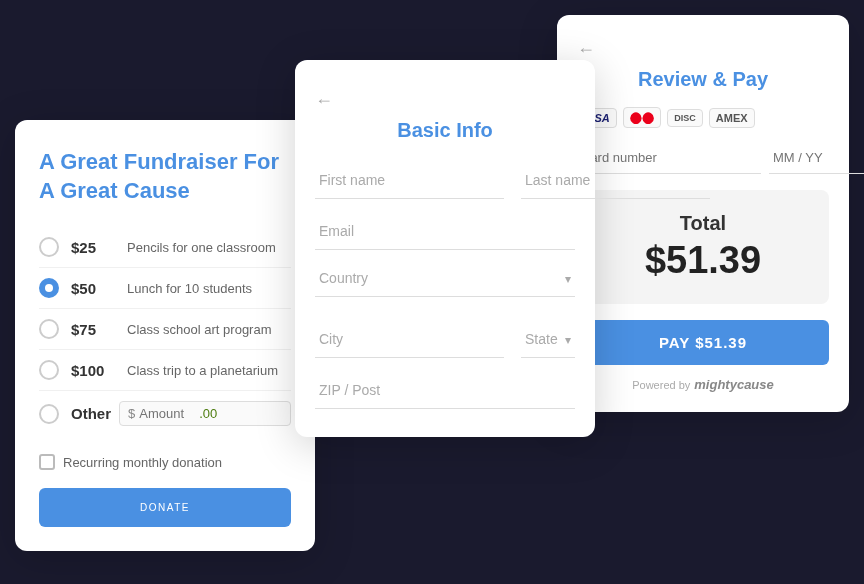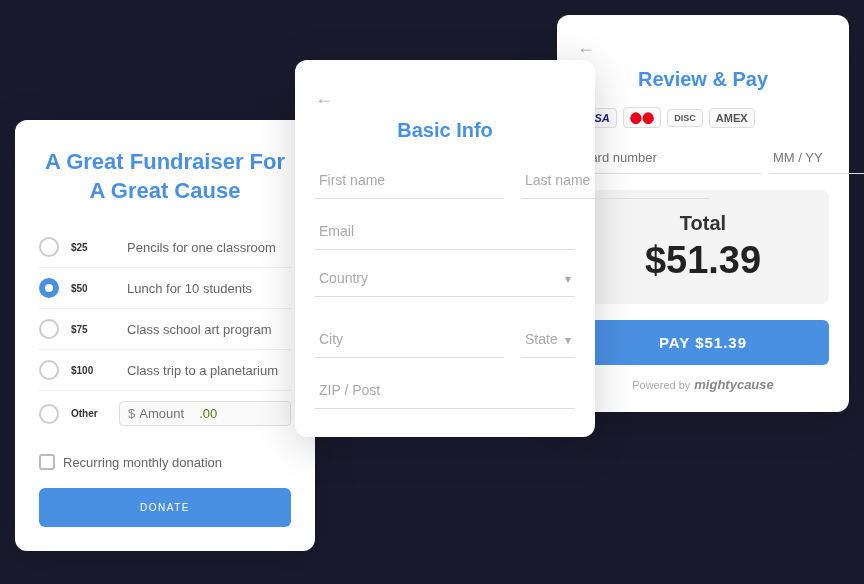--- a/index.html
+++ b/index.html
@@ -25,21 +25,20 @@
       top: 120px;
       width: 300px;
       padding: 28px 24px 24px;
       z-index: 1;
     }
 
     .card-fundraiser h2 {
       color: #4a90e2;
       font-size: 22px;
       font-weight: 700;
-      text-align: center;
       line-height: 1.3;
       margin-bottom: 22px;
     }
 
     .radio-group {
       display: flex;
       flex-direction: column;
       gap: 0;
     }
 
@@ -73,21 +72,21 @@
       content: '';
       width: 8px;
       height: 8px;
       border-radius: 50%;
       background: #fff;
     }
 
     .radio-label {
       font-weight: 700;
       color: #333;
-      font-size: 10px;
+      font-size: 15px;
       min-width: 48px;
     }
 
     .radio-desc {
       color: #666;
       font-size: 13px;
       margin-left: 8px;
     }
 
     .amount-input-wrap {

